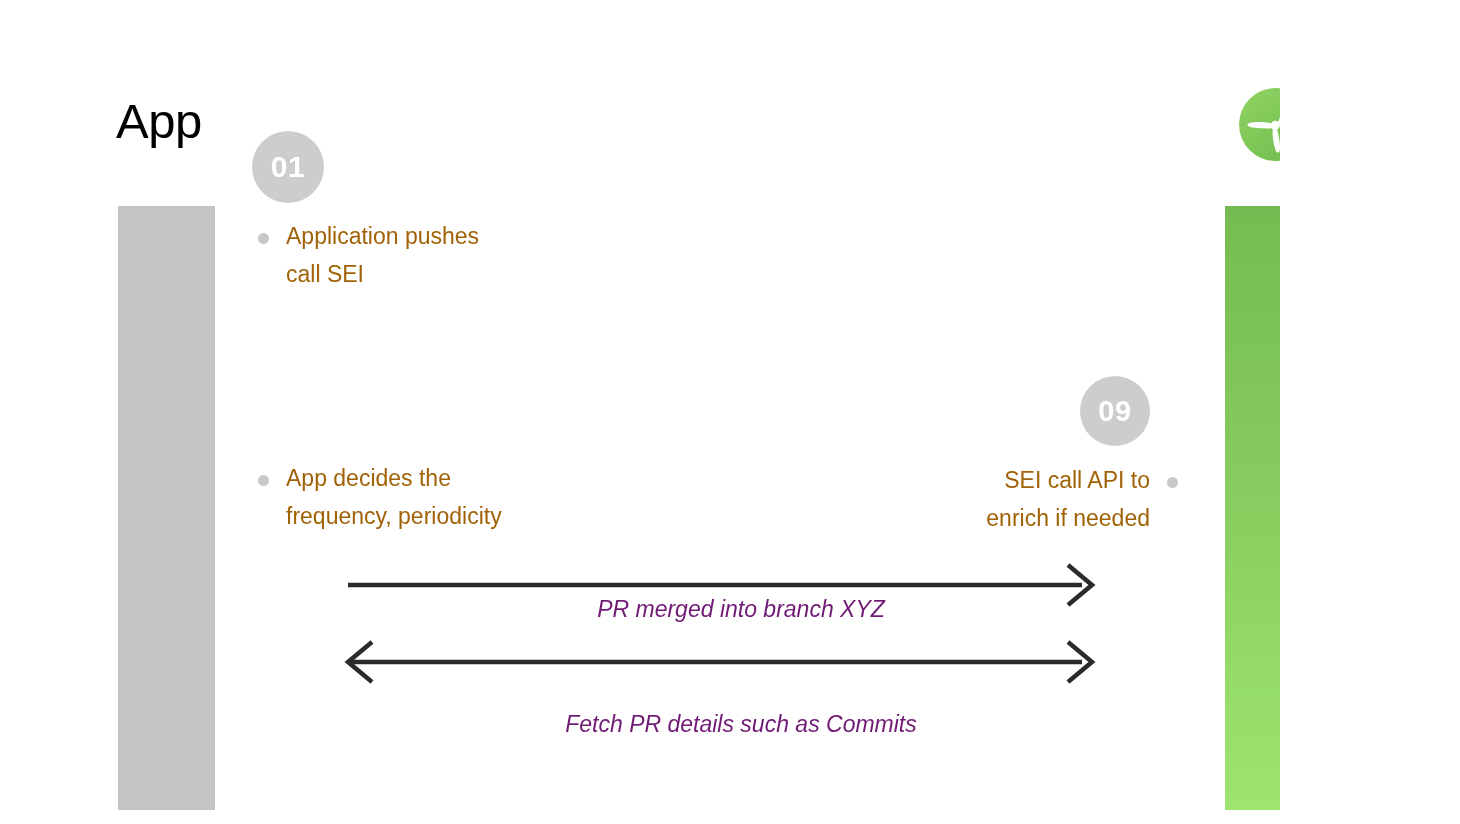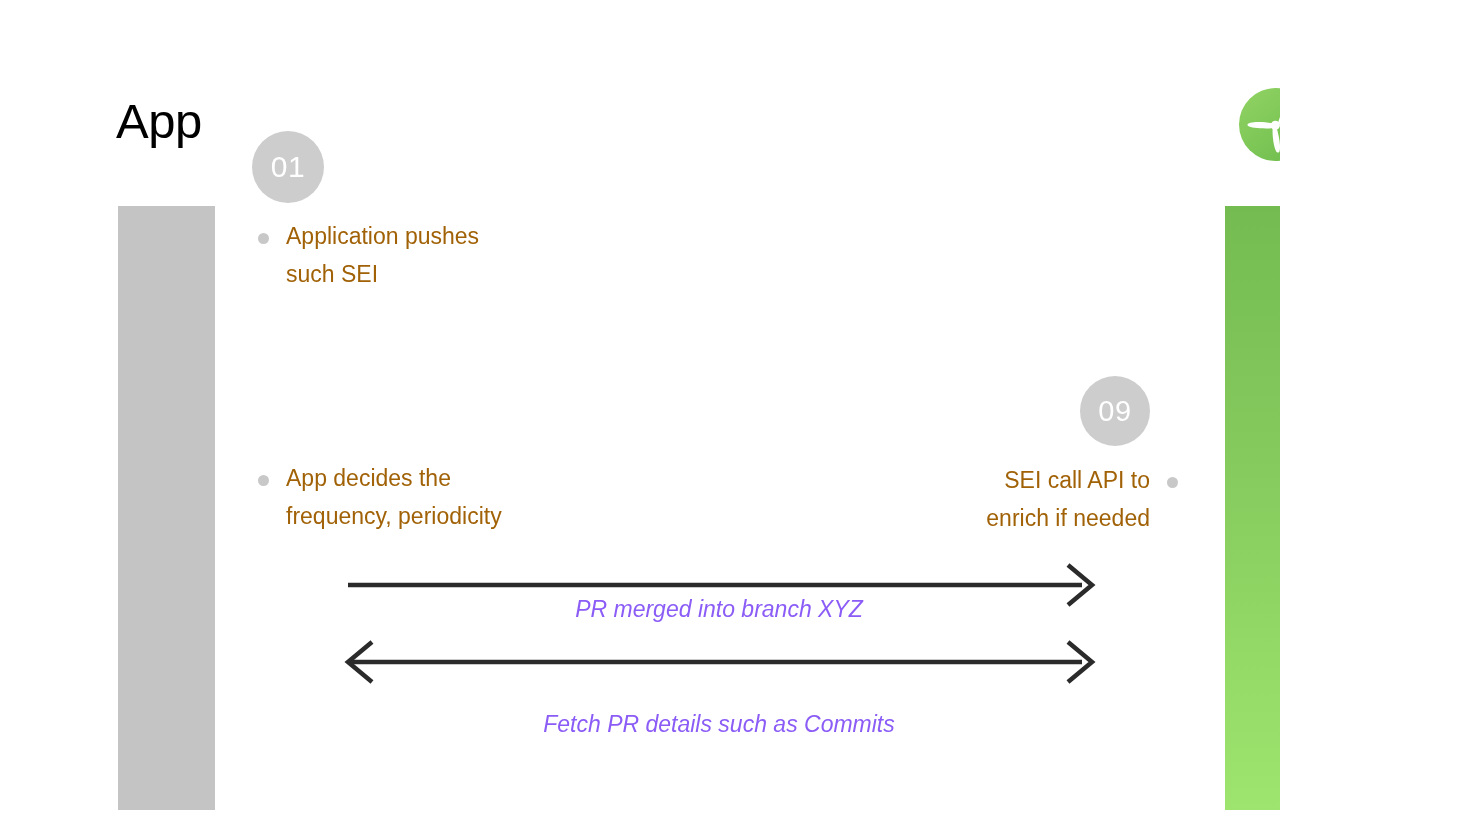--- a/index.html
+++ b/index.html
@@ -59,21 +59,21 @@
     height: 73px;
   }
   .brand-logo svg { display: block; width: 100%; height: 100%; }
 
   
   .step-badge {
     position: absolute;
     border-radius: 50%;
     background: #cdcdcd;
     color: #ffffff;
-    font-weight: 400;
+    font-weight: 700;
     display: flex;
     align-items: center;
     justify-content: center;
     letter-spacing: 0.5px;
   }
   .step-badge.one {
     left: 252px;
     top: 131px;
     width: 72px;
     height: 72px;
@@ -128,26 +128,26 @@
     left: 340px;
     width: 762px;
     height: 44px;
   }
   .arrow svg { display: block; width: 100%; height: 100%; overflow: visible; }
   .arrow.a1 { top: 563px; }
   .arrow.a2 { top: 640px; }
 
   .arrow-label {
     position: absolute;
-    left: 338px;
+    left: 360px;
     width: 762px;
     text-align: center;
     font-size: 23px;
     font-style: italic;
-    color: #8b5cf6;
+    color: #701a75;
     white-space: nowrap;
   }
   .arrow-label.l1 { top: 596px; }
   .arrow-label.l2 { top: 679px; margin-top: 32px; }
 </style>
 </head>
 <body>
 
 <div id="canvas">
 
@@ -180,21 +180,21 @@
   </div>
 
   <div class="step-badge one">01</div>
 
   <div class="step-badge two">09</div>
 
   <div class="bullet-group left grp-1">
     <div class="bullet-item">
       <span class="bullet-dot"></span>
       <span class="bullet-line">Application pushes</span>
-      <span class="bullet-line">such SEI</span>
+      <span class="bullet-line">call SEI</span>
     </div>
   </div>
 
 
   <div class="bullet-group right grp-r1">
     <div class="bullet-item">
       <span class="bullet-dot"></span>
       <span class="bullet-line">SEI call API to</span>
       <span class="bullet-line">enrich if needed</span>
     </div>

